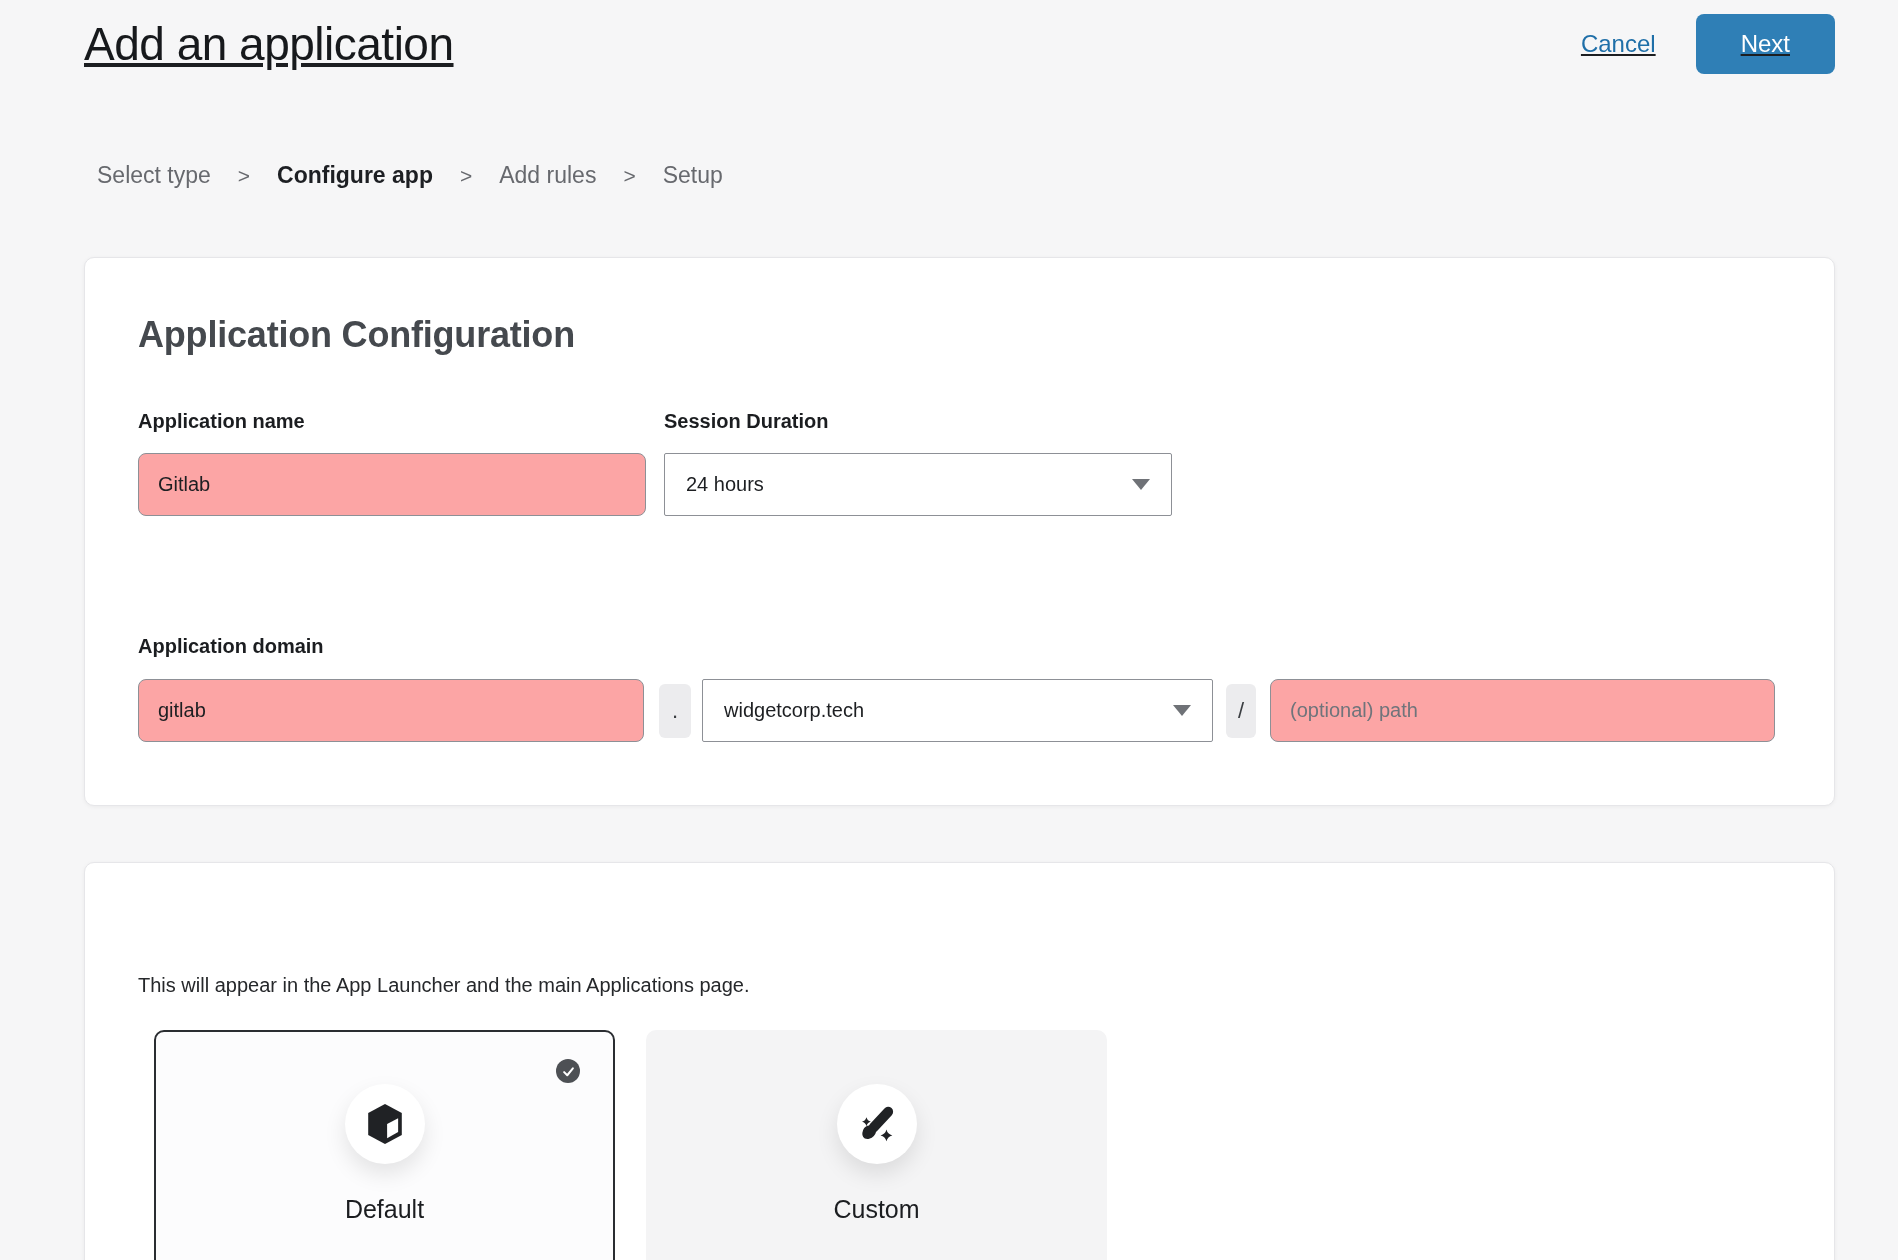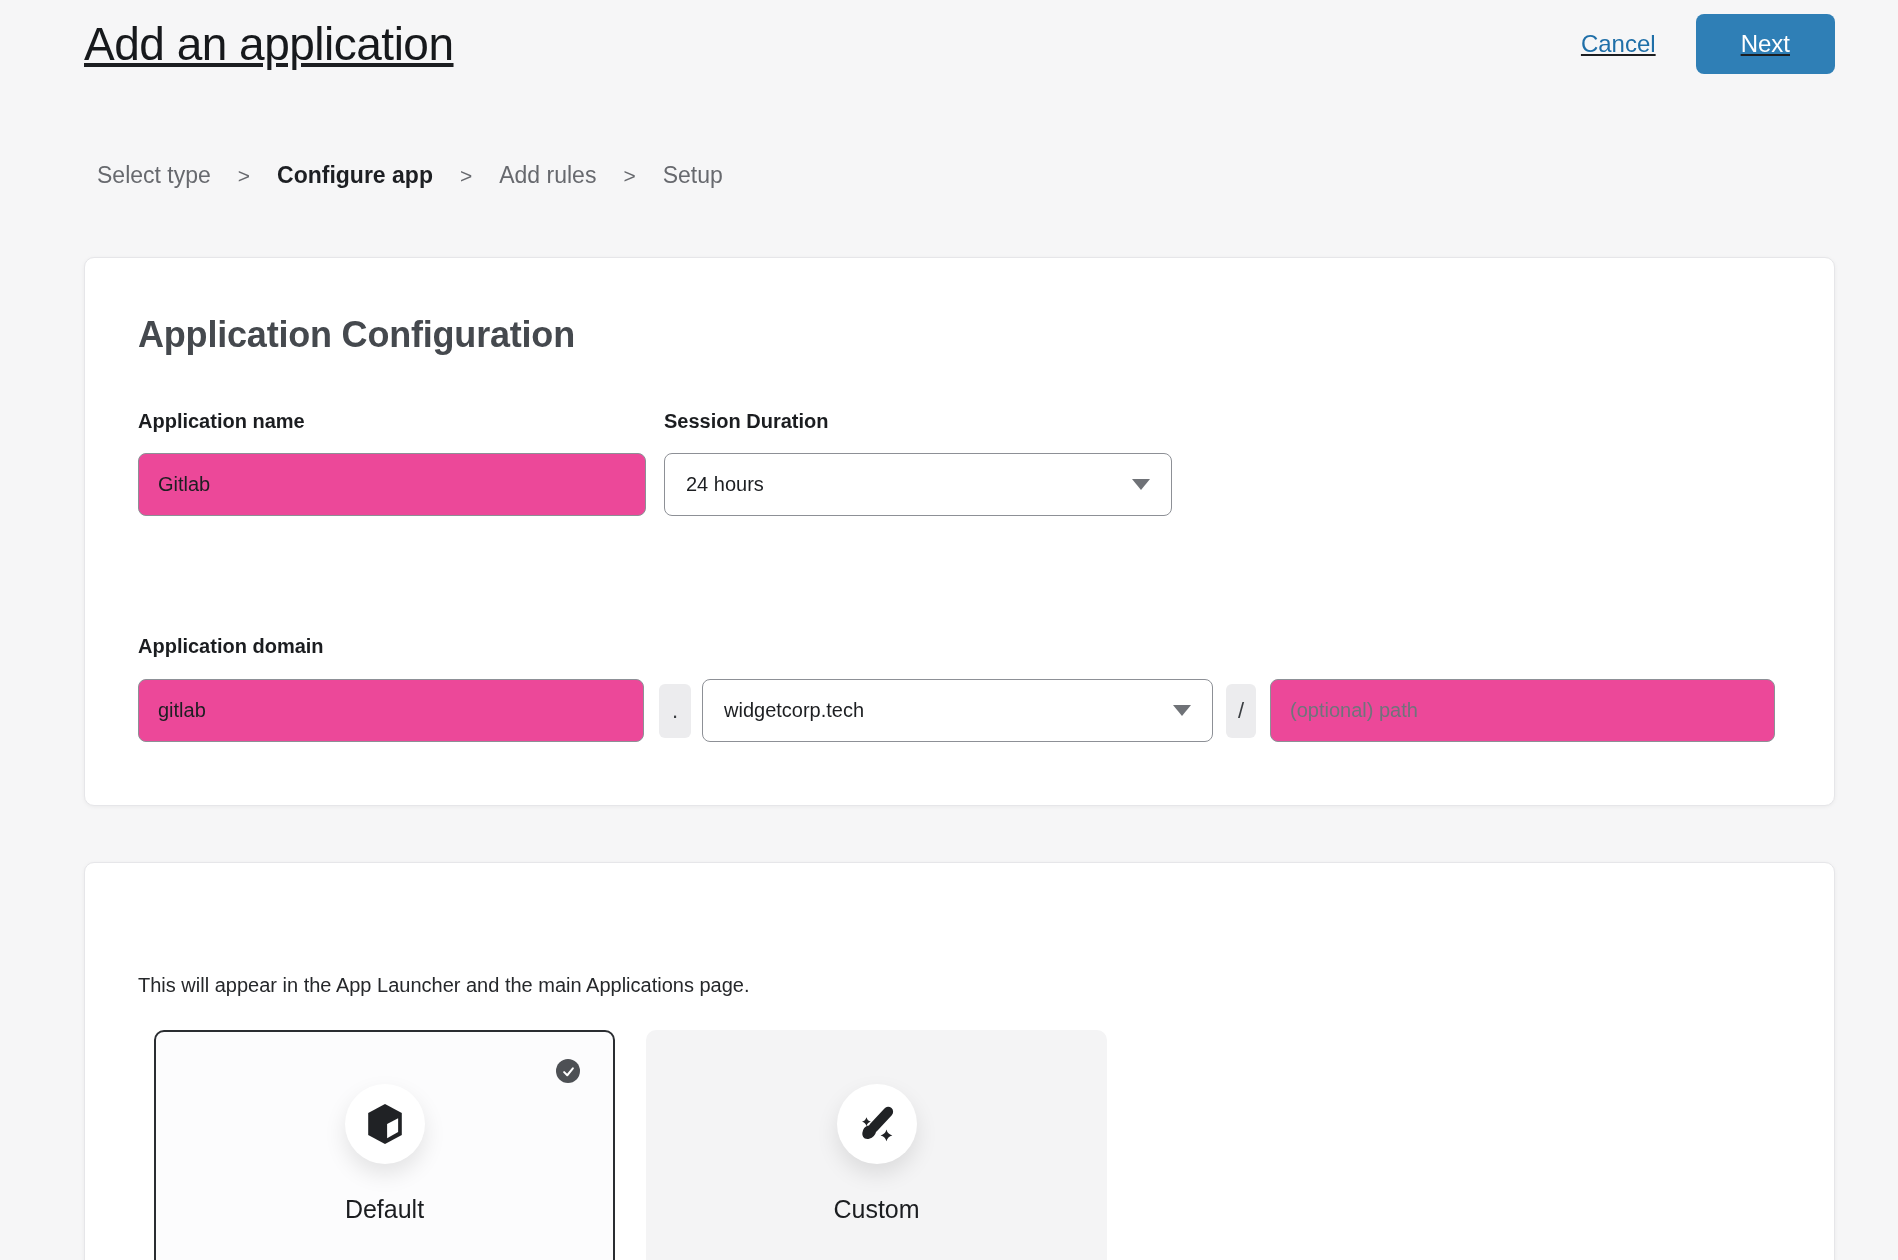--- a/index.html
+++ b/index.html
@@ -33,27 +33,27 @@
     box-shadow:0 1px 4px rgba(0,0,0,0.05);
   }
   .card-config { margin-top:68px; padding:56px 59px 63px 53px; }
   .card-logo   { margin-top:56px; padding:61px 59px 90px 53px; height:520px; }
   .section-heading { font-size:36px; font-weight:700; color:#45494e; letter-spacing:-0.2px; }
 
   
   .field-label { font-size:20px; font-weight:700; color:#1b1d20; margin-bottom:20px; }
   .form-row-1 { display:flex; gap:18px; margin-top:54px; }
   .text-input {
-    height:63px; border:1.5px solid #8d9096; border-radius:8px; background:#ec4899;
+    height:63px; border:1.5px solid #8d9096; border-radius:8px; background:#fca5a5;
     font-family:inherit; font-size:20px; color:#1d1f22; padding:0 19px; outline:none; width:100%;
   }
   .text-input::placeholder { color:#6f747b; }
   .w-508 { width:508px; } .w-513 { width:513px; } .w-507 { width:507px; }
   .select-box {
-    height:63px; border:1.5px solid #8d9096; border-radius:8px; background:#fff;
+    height:63px; border:1.5px solid #8d9096; border-radius:2px; background:#fff;
     display:flex; align-items:center; justify-content:space-between; padding:0 21px; cursor:pointer;
   }
   .select-value { font-size:20px; color:#1d1f22; }
   .caret-down { width:0; height:0; border-left:9px solid transparent; border-right:9px solid transparent; border-top:11px solid #6f7277; }
   .domain-label { margin-top:119px; }
   .domain-row { display:flex; align-items:center; margin-top:21px; }
   .sep-box {
     height:54px; background:#ececee; border-radius:6px; display:flex; align-items:center; justify-content:center;
     font-size:22px; color:#3a3d41; flex:0 0 auto;
   }

